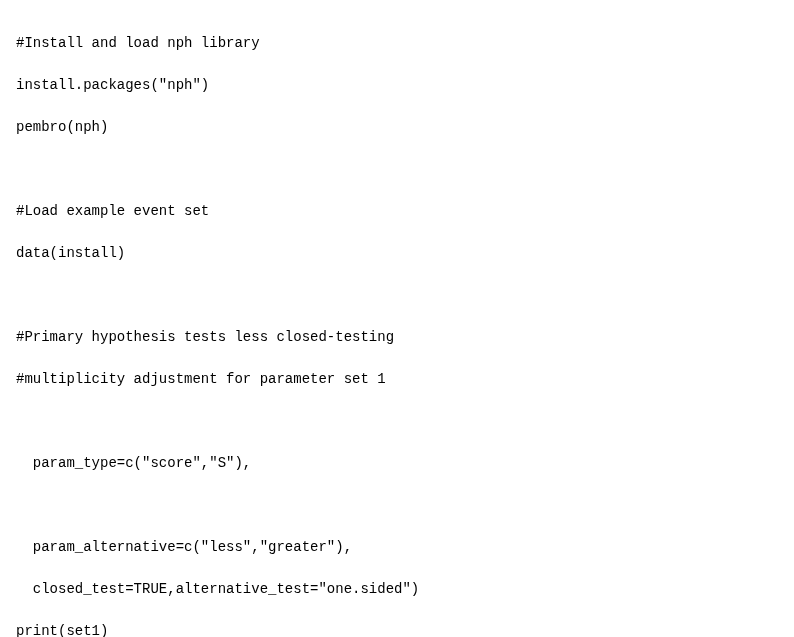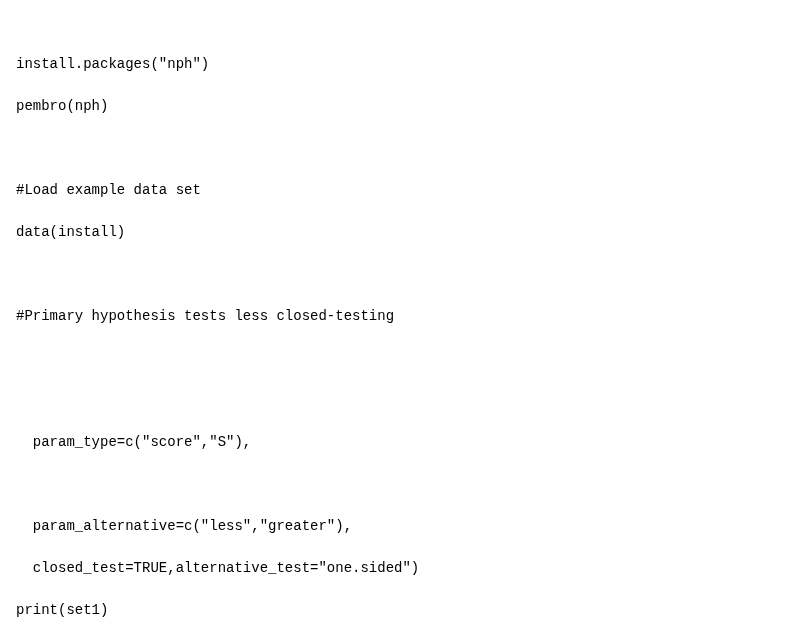--- a/index.html
+++ b/index.html
@@ -24,28 +24,29 @@
       font-family: 'Courier New', Courier, monospace;
       font-size: 14px;
       line-height: 1.5;
       color: #000000;
     }
   </style>
 </head>
 <body>
 
 <div class="code-block">
+<span>#Install and load nph library</span>
 <br><span>install.packages("nph")</span>
 <br><span>pembro(nph)</span>
 <br>
-<br><span>#Load example data set</span>
+<br><span>#Load example event set</span>
 <br><span>data(install)</span>
 <br>
 <br><span>#Primary hypothesis tests less closed-testing</span>
-<br>
+<br><span>#multiplicity adjustment for parameter set 1</span>
 <br>
 <br><span>  param_type=c("score","S"),</span>
 <br>
 <br><span>  param_alternative=c("less","greater"),</span>
 <br><span>  closed_test=TRUE,alternative_test="one.sided")</span>
 <br><span>print(set1)</span>
 <br>
 <br>
 <br>
 <br>

